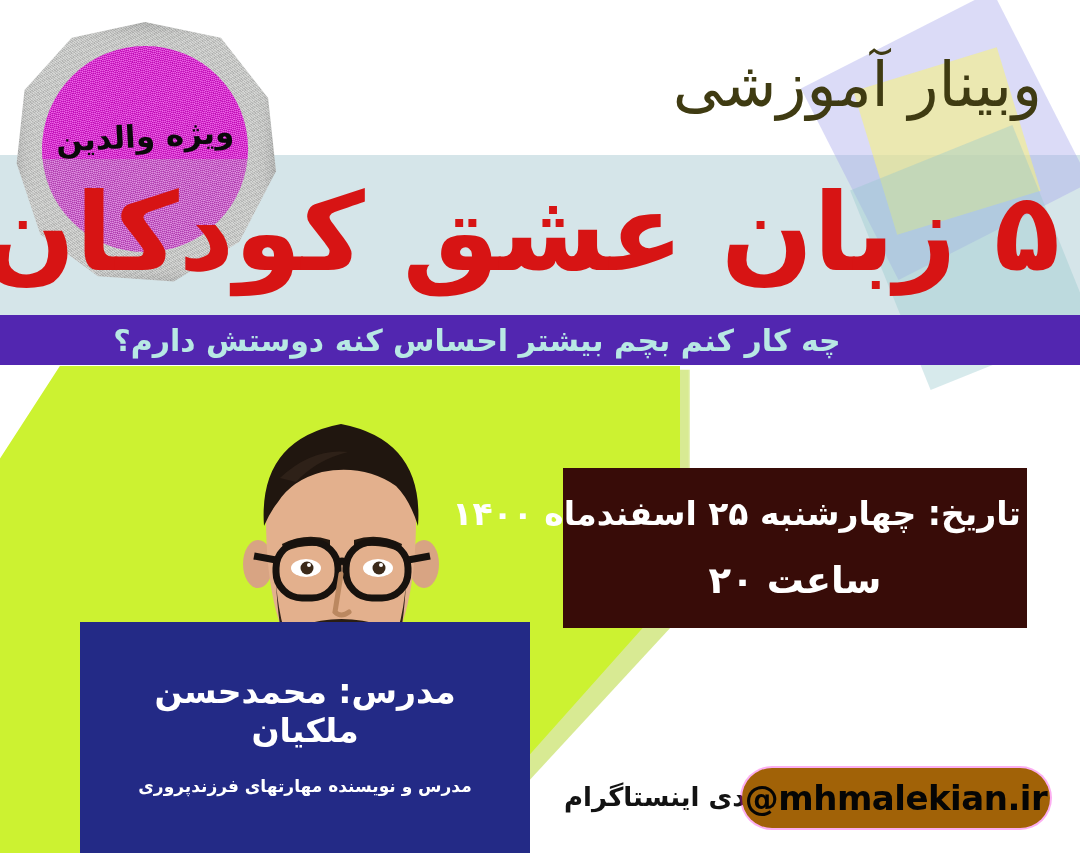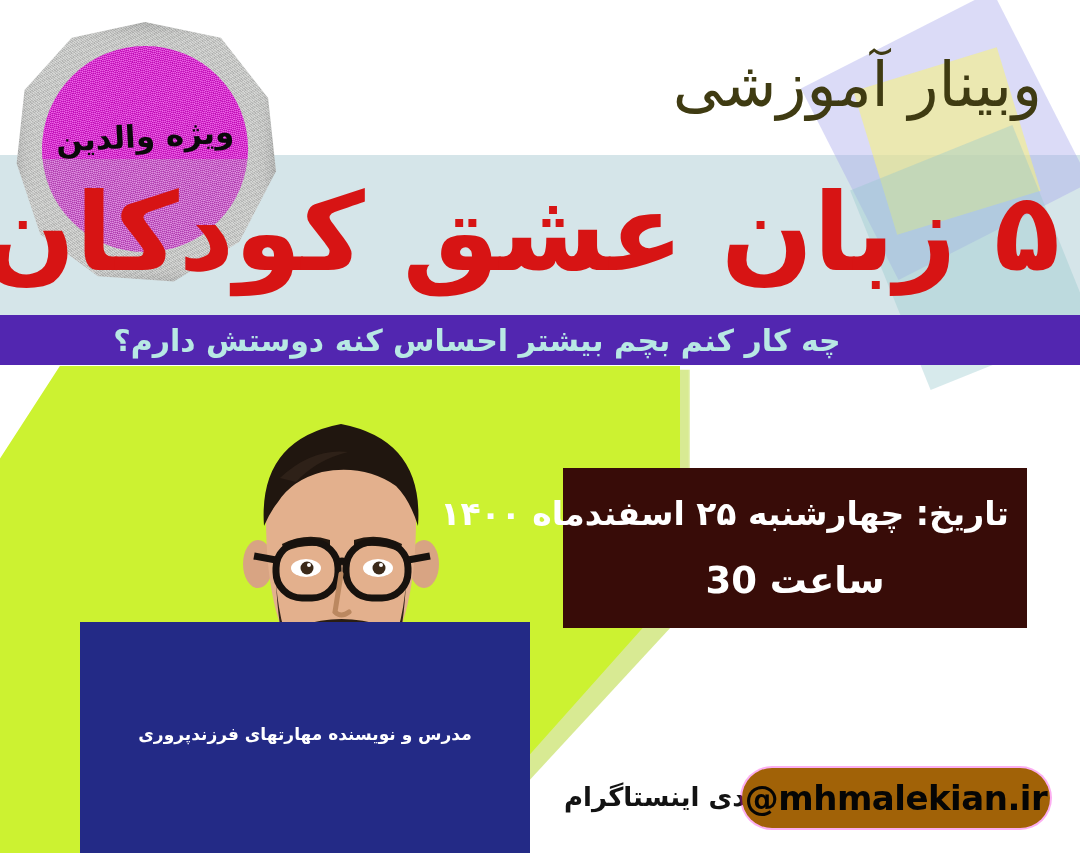--- a/index.html
+++ b/index.html
@@ -100,21 +100,21 @@
   
   #portrait{
     left:196px;top:368px;width:290px;height:460px;overflow:hidden;
   }
   #portrait svg{display:block;width:100%;height:100%;}
 
   
   #date-box{
     left:563px;top:468px;width:464px;height:160px;background:#380c08;
     display:flex;flex-direction:column;justify-content:center;gap:26px;
-    padding:0 18px;box-sizing:border-box;
+    padding:0 6px;box-sizing:border-box;
   }
   .date-line{
     direction:rtl;text-align:right;color:#ffffff;font-weight:700;
     font-family:"DejaVu Sans","Liberation Sans",sans-serif;white-space:nowrap;
   }
   #date-line-1{font-size:33px;}
   #date-line-2{font-size:37px;text-align:center;}
 
   
   #speaker-box{
@@ -223,24 +223,25 @@
     <div id="badge-circle"></div>
     <div id="badge-text">ویژه والدین</div>
   </div>
 
   <div class="layer" id="kicker">وبینار آموزشی</div>
   <div class="layer" id="headline">۵ زبان عشق کودکان</div>
   <div class="layer" id="subtitle">چه کار کنم بچم بیشتر احساس کنه دوستش دارم؟</div>
 
   <div class="layer" id="date-box">
     <div class="date-line" id="date-line-1">تاریخ: چهارشنبه  ۲۵  اسفندماه ۱۴۰۰</div>
-    <div class="date-line" id="date-line-2">ساعت 30</div>
+    <div class="date-line" id="date-line-2">ساعت ۲۰</div>
   </div>
 
   <div class="layer" id="speaker-box">
+    <div class="speaker-line" id="speaker-name">مدرس:  محمدحسن ملکیان</div>
     <div class="speaker-line" id="speaker-role">مدرس  و  نویسنده مهارتهای فرزندپروری</div>
   </div>
 
   <div class="layer" id="insta-label">آیدی اینستاگرام</div>
   <div class="layer" id="insta-pill">
     <span id="insta-handle">@mhmalekian.ir</span>
   </div>
 
 </div>
 

